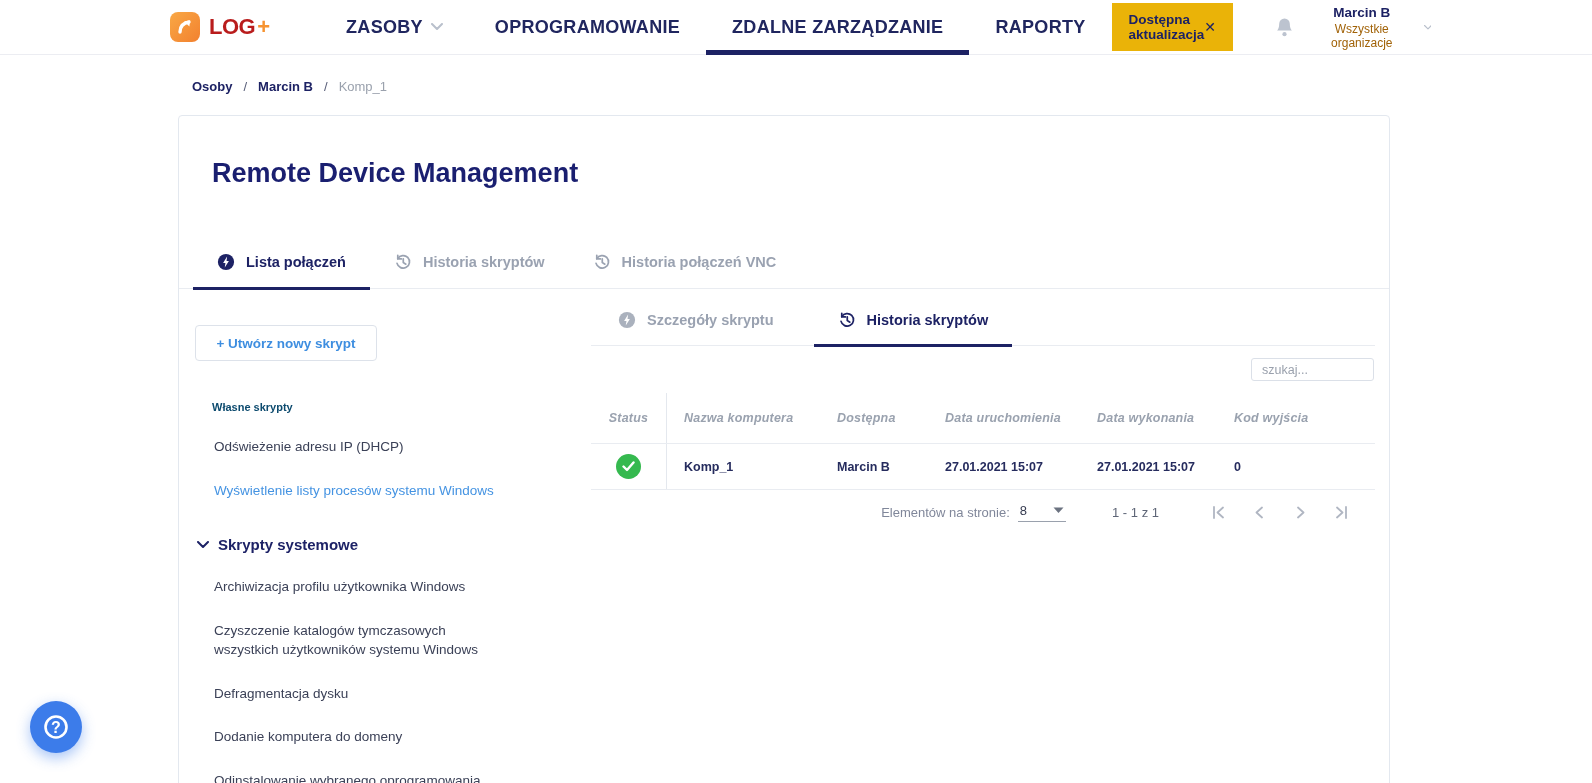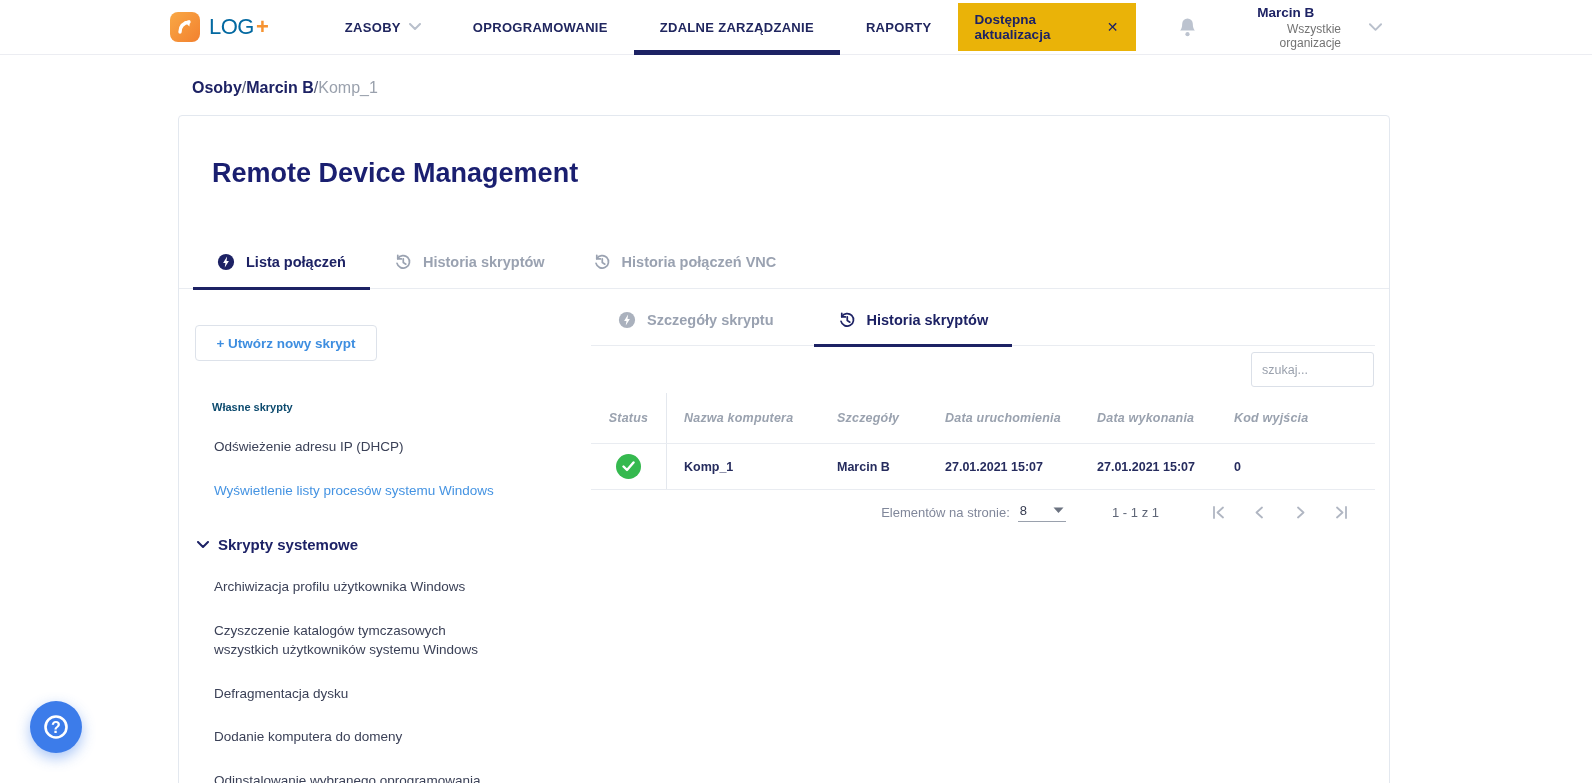--- a/index.html
+++ b/index.html
@@ -19,52 +19,52 @@
     padding: 0 210px 0 170px;
     background: #fff;
     position: relative;
   }
   .logo { display: flex; align-items: center; gap: 9px; cursor: pointer; }
   .logo-mark {
     width: 30px; height: 30px; border-radius: 8px;
     background: linear-gradient(135deg, #f9a845, #f2812f);
     display: flex; align-items: center; justify-content: center;
   }
-  .logo-text { font-size: 22px; font-weight: 400; color: #0369a1; letter-spacing: -0.5px; }
+  .logo-text { font-size: 22px; font-weight: 700; color: #b91c1c; letter-spacing: -0.5px; }
   .logo-plus { font-size: 22px; font-weight: 800; color: #f69331; margin-left: 2px; }
   .nav { display: flex; margin-left: 50px; height: 55px; }
   .nav-item {
     position: relative;
     display: flex; align-items: center; gap: 8px;
     padding: 0 26px;
-    font-size: 13px; font-weight: 700; letter-spacing: 0.3px;
+    font-size: 18px; font-weight: 700; letter-spacing: 0.3px;
     color: #20265f; cursor: pointer; white-space: nowrap;
   }
   .nav-item.active::after {
     content: ""; position: absolute; left: 0; right: 0; bottom: 0;
     height: 5px; background: #1d2264;
   }
   .chev { stroke: #b9c0cc; fill: none; stroke-width: 2; stroke-linecap: round; stroke-linejoin: round; }
   .top-right { margin-left: auto; display: flex; align-items: center; }
   .update-badge {
     background: #eab308; border-radius: 0;
     display: flex; align-items: center; 
     padding: 9px 17px;
     font-size: 13.5px; font-weight: 700; color: #1d2264;
   }
   .update-close { cursor: pointer; font-size: 14px; font-weight: 700; color: #1d2264; }
   .bell-wrap { margin-left: 42px; cursor: pointer; display: flex; }
   .user-block { margin-left: 34px; display: flex; align-items: center; gap: 28px; cursor: pointer; }
   .user-name { font-size: 13.5px; font-weight: 700; color: #1d2264; text-align: center; }
-  .user-org { font-size: 12px; color: #737373; margin-top: 2px; text-align: right; }
+  .user-org { font-size: 12px; color: #a16207; margin-top: 2px; text-align: center; }
   
   .breadcrumb {
     margin: 24px 0 0 192px;
-    display: flex; align-items: center; 
-    font-size: 16px; font-weight: 700;
+    display: flex; align-items: center; gap: 11px;
+    font-size: 13px; font-weight: 700;
   }
   .crumb { color: #1d2264; cursor: pointer; }
   .crumb.current { color: #9aa1ad; font-weight: 400; cursor: default; }
   .crumb-sep { color: #565c77; font-weight: 400; }
   
   .card {
     position: absolute; left: 178px; top: 115px;
     width: 1212px; height: 700px;
     background: #fff;
     border: 1px solid #e3e8ef;
@@ -115,21 +115,21 @@
     display: flex; align-items: center; gap: 9px;
     font-size: 15px; font-weight: 700; color: #1d2266; cursor: pointer;
   }
   .group-heading .chev { stroke: #1d2266; }
   
   .detail-panel { flex: 1; padding-top: 22px; }
   .sub-tabs { padding-left: 3px; gap: 16px; }
   .sub-tabs .tab { padding-bottom: 16px; }
   .search-row { display: flex; justify-content: flex-end; align-items: center; height: 47px; padding-right: 1px; }
   .search-input {
-    width: 123px; height: 35px;
+    width: 123px; height: 23px;
     border: 1px solid #dbe0e8; border-radius: 3px;
     padding: 4px 10px; font-size: 12.5px; color: #737373;
     font-family: inherit; outline: none;
   }
   .search-input::placeholder { color: #9aa1ad; }
   .htable { width: 100%; }
   .hrow {
     display: grid;
     grid-template-columns: 76px 153px 108px 152px 137px 1fr;
     align-items: center;
@@ -308,21 +308,21 @@
       </div>
 
       <div class="search-row">
         <input class="search-input" type="text" placeholder="szukaj..." style="">
       </div>
 
       <div class="htable">
         <div class="hrow header">
           <div class="hcell status-col">Status</div>
           <div class="hcell">Nazwa komputera</div>
-          <div class="hcell">Szczegóły</div>
+          <div class="hcell">Dostępna</div>
           <div class="hcell">Data uruchomienia</div>
           <div class="hcell">Data wykonania</div>
           <div class="hcell">Kod wyjścia</div>
         </div>
         <div class="hrow body-row">
           <div class="hcell status-col">
             <span class="check-circle">
               <svg width="13" height="11" viewBox="0 0 13 11">
                   <path d="M1.5 5.5 L5 9 L11.5 1.5" fill="none" stroke="#ffffff" stroke-width="2.4" stroke-linecap="round" stroke-linejoin="round"></path>
                 </svg>

